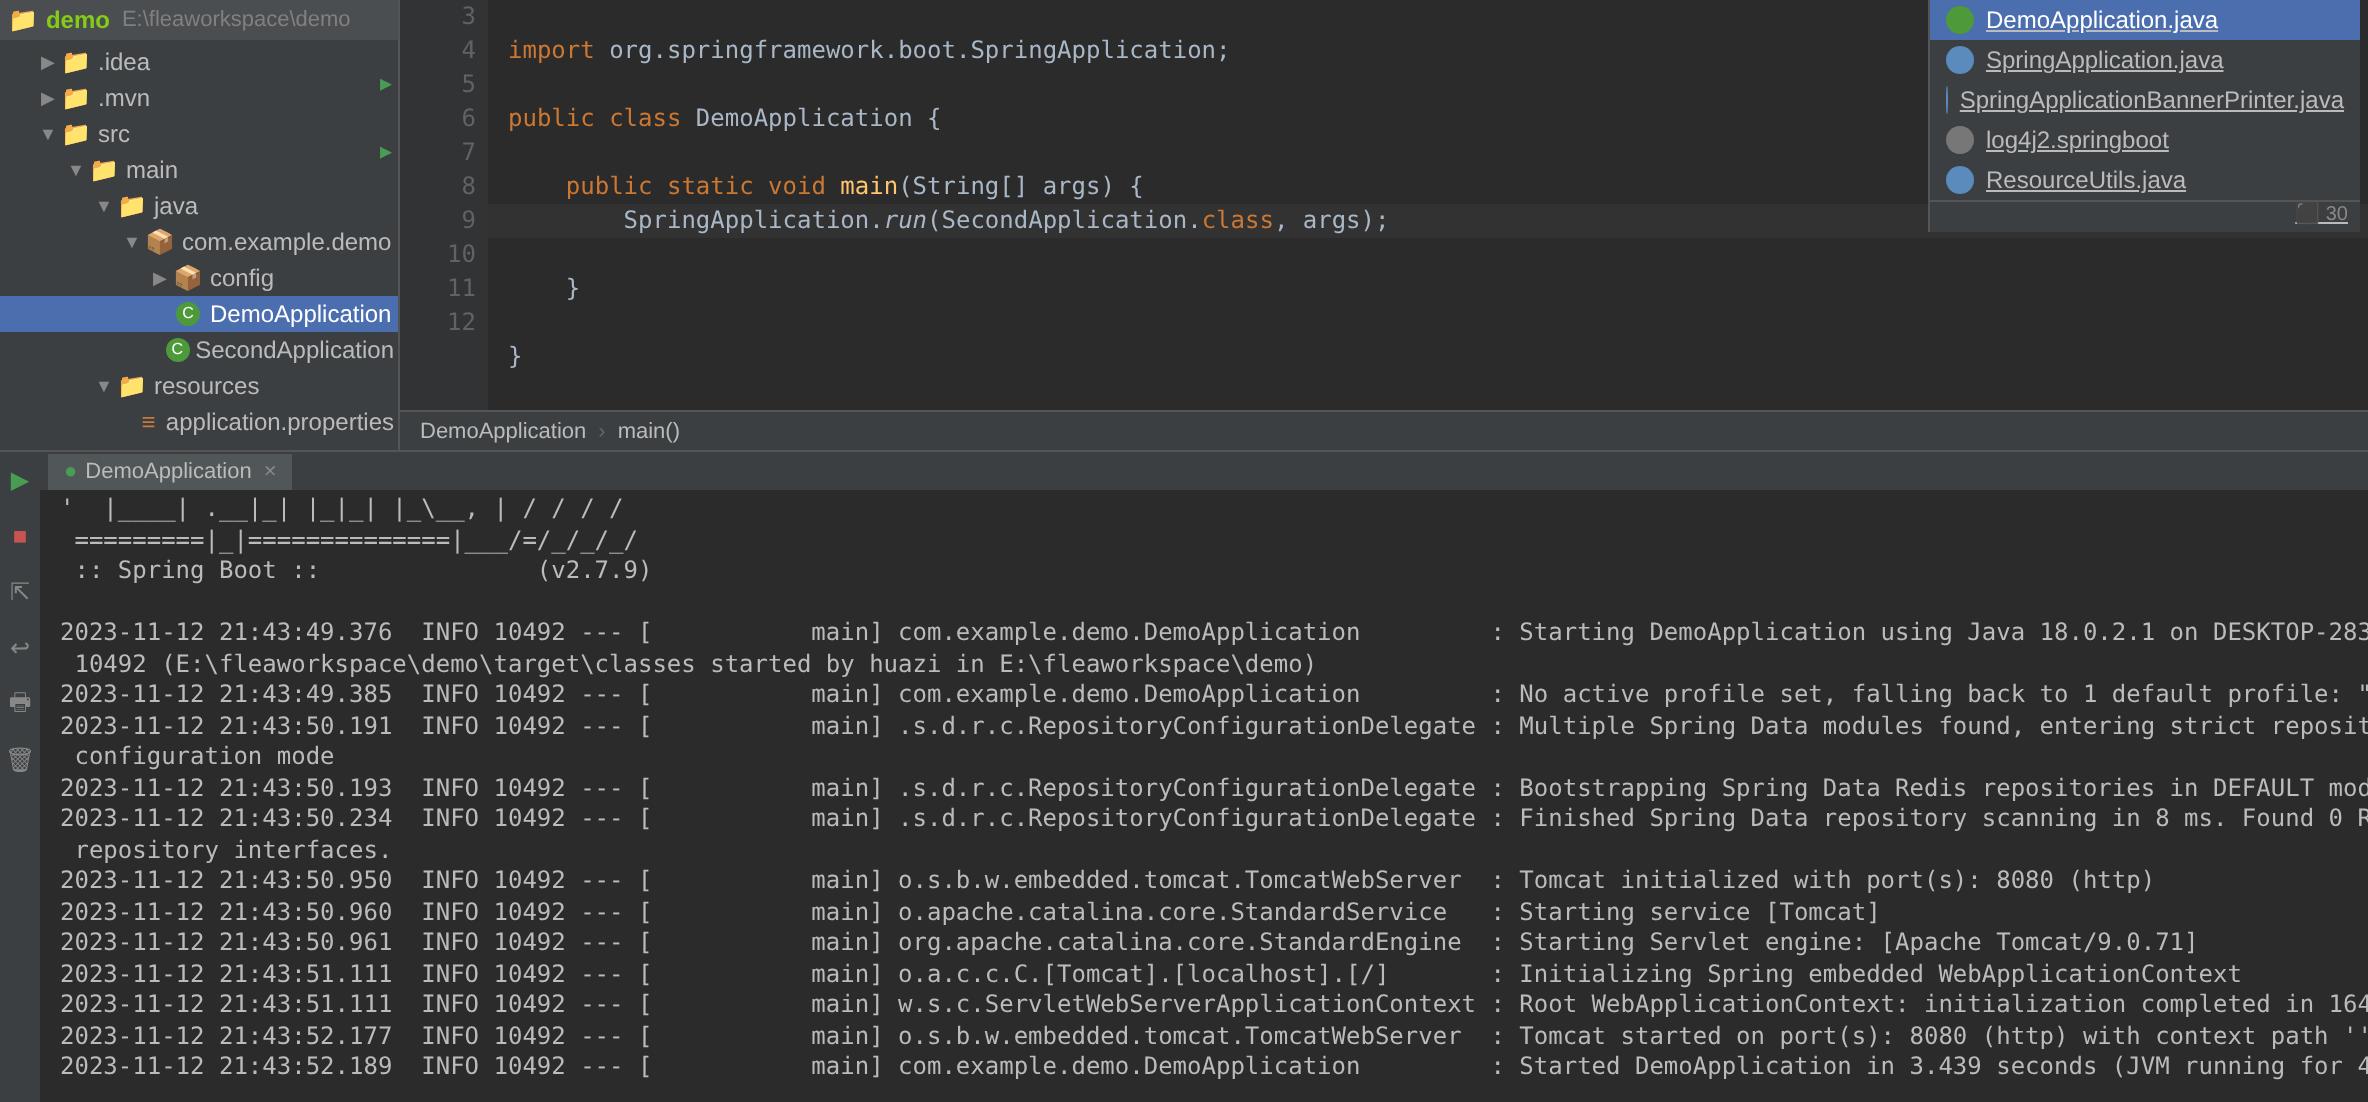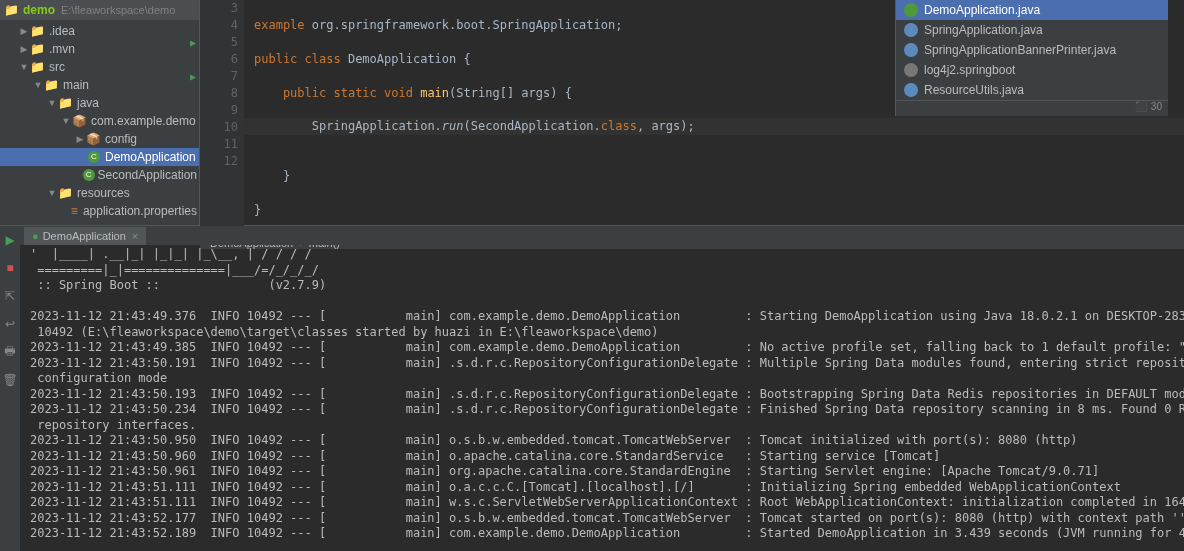--- a/index.html
+++ b/index.html
@@ -93,42 +93,43 @@
     }
     .code {
       flex: 1;
       padding: 0 10px;
       font-family: 'Consolas', monospace;
       font-size: 12px;
       line-height: 17px;
       color: #a9b7c6;
       white-space: pre;
     }
-    .code .hl-current { background: #323232; display: block; margin: 16px -10px; padding: 0 10px; }
+    .code .hl-current { background: #323232; display: block; margin: 0 -10px; padding: 0 10px; }
     .kw { color: #cc7832; }
     .meth { color: #ffc66d; }
     .ital { font-style: italic; }
     .breadcrumb {
       height: 20px;
       background: #3c3f41;
       border-top: 1px solid #555;
       display: flex;
       align-items: center;
       padding: 0 10px;
       color: #bbbbbb;
       font-size: 11px;
     }
     .breadcrumb .sep { margin: 0 6px; color: #666; }
     .recent-files {
       position: absolute;
       top: 0;
-      right: 16px;
-      width: 273px;
+      right: 4px;
+      width: 216px;
       background: #3c3f41;
       border-left: 1px solid #555;
+      text-decoration: underline;
     }
     .recent-item {
       display: flex;
       align-items: center;
       height: 20px;
       padding: 0 8px;
       cursor: pointer;
       font-size: 12px;
     }
     .recent-item.active { background: #4b6eaf; color: #fff; }
@@ -283,21 +284,21 @@
         <div class="line-num"><span class="run-tri">▶</span>5</div>
         <div class="line-num">6</div>
         <div class="line-num"><span class="run-tri">▶</span>7</div>
         <div class="line-num">8</div>
         <div class="line-num">9</div>
         <div class="line-num">10</div>
         <div class="line-num">11</div>
         <div class="line-num">12</div>
       </div>
       <div class="code">
-<span><span class="kw">example </span><span>org.springframework.boot.SpringApplication</span>;</span>
+<span><span class="kw">import </span><span>org.springframework.boot.SpringApplication</span>;</span>
 <span> </span>
 <span><span class="kw">public class </span><span>DemoApplication </span><span>{</span></span>
 <span> </span>
 <span><span class="kw">    public static void </span><span class="meth">main</span><span>(String[] args) {</span></span>
 <span class="hl-current"><span>        SpringApplication.</span><span class="ital">run</span><span>(SecondApplication.</span><span class="kw">class</span><span>, args);</span></span>
 <span>    }</span>
 <span> </span>
 <span>}</span>
 <span> </span></div>
     </div>

